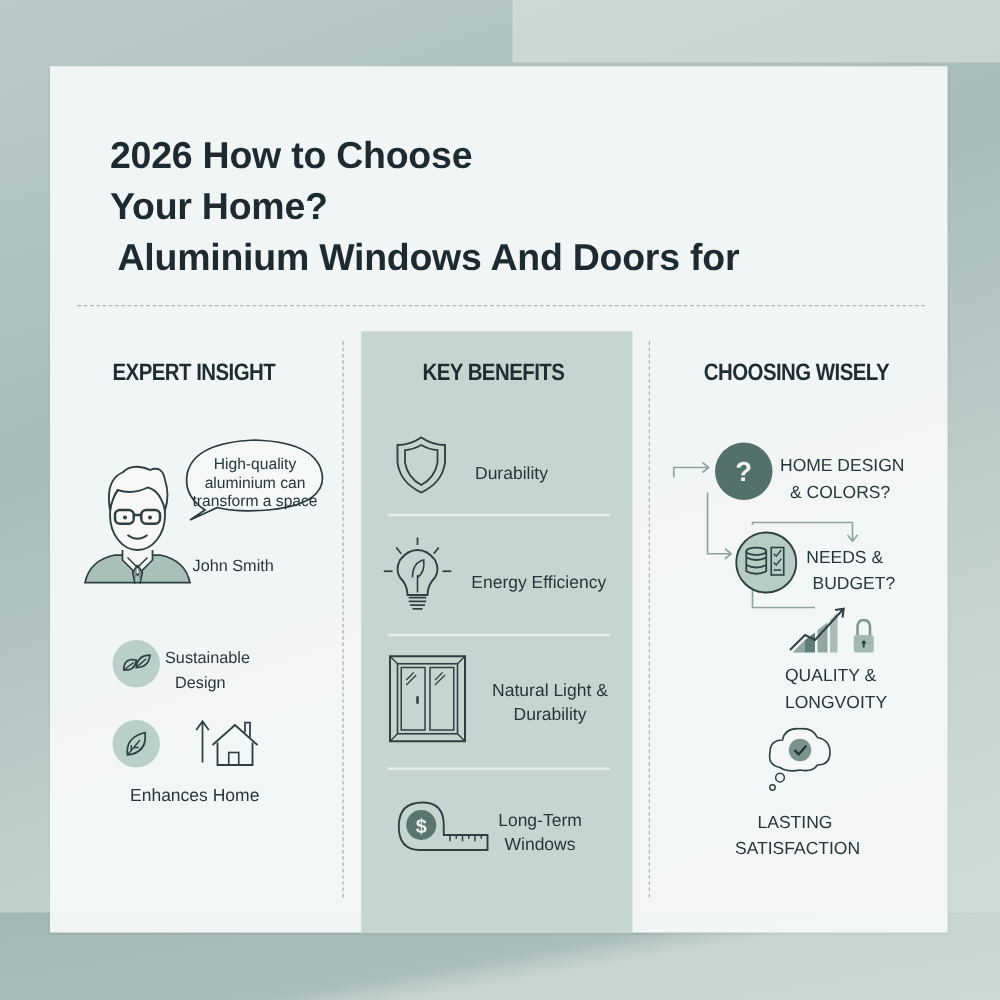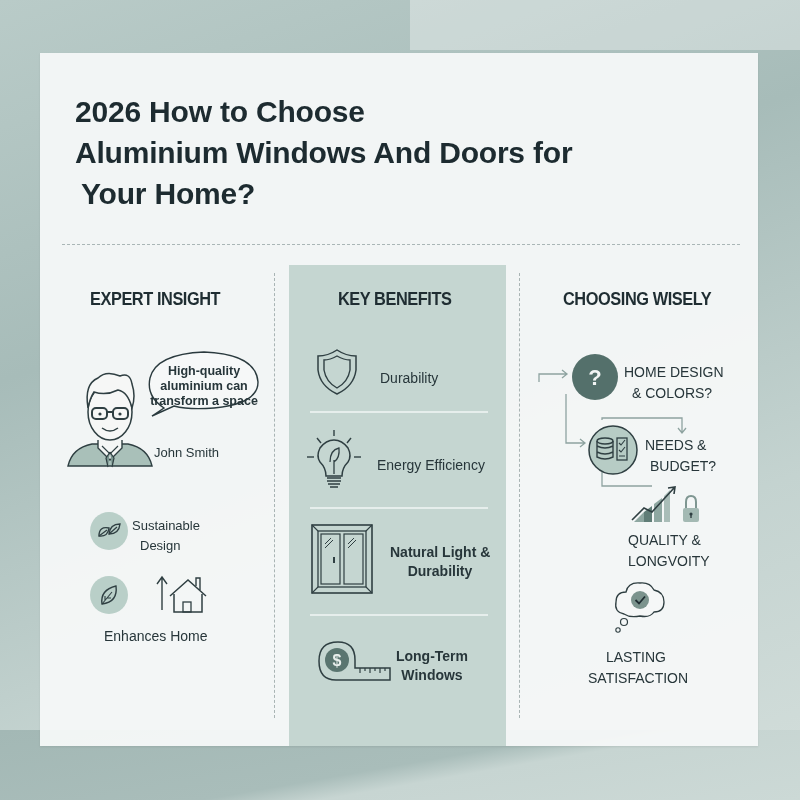--- a/index.html
+++ b/index.html
@@ -12,21 +12,21 @@
   .bg-win { position:absolute; background:rgba(255,255,255,0.35); }
   .bg-floor { position:absolute; left:0; right:0; bottom:0; height:70px;
     background: linear-gradient(170deg, #a3b8b5 0%, #a9bdba 50%, #c7d5d2 60%, #ccd9d6 100%); }
 
   .card {
     position:absolute; left:40px; top:53px; width:718px; height:693px;
     background:rgba(245,248,248,0.95);
     box-shadow:0 1px 2px rgba(0,0,0,0.08);
   }
   .title {
-    position:absolute; left:72px; top:88px; margin:3px;
+    position:absolute; left:72px; top:88px; margin:16px;
     font-family:"Liberation Sans", sans-serif; font-weight:700;
     font-size:30px; line-height:41px; color:#1d2b30; letter-spacing:-0.2px;
   }
   .title span { display:block; }
   .title span:nth-child(3) { padding-left:6px; }
   .rule {
     position:absolute; left:62px; top:244px; width:678px; height:0;
     border-top:1px dashed #aab6b6;
   }
   .vdash { position:absolute; top:273px; height:445px; width:0; border-left:1px dashed #a9b4b4; }
@@ -34,37 +34,37 @@
   .mid-col {
     position:absolute; left:289px; top:265px; width:217px; height:481px;
     background:#c5d6d1;
   }
   .col-head {
     position:absolute; font-family:"Liberation Sans", sans-serif; font-weight:700;
     font-size:19px; color:#1f2d32; letter-spacing:-0.5px; transform:scaleX(0.86); transform-origin:left center;
     white-space:nowrap;
   }
   .txt { position:absolute; font-size:14px; color:#27363a; line-height:20px; white-space:nowrap; }
-  .txt.center { text-align:center;font-weight:bold; }
+  .txt.center { text-align:center; }
   .caps { font-size:14px; color:#27363a; line-height:21px; letter-spacing:0; }
   .sep { position:absolute; left:310px; width:178px; height:0; border-top:2px solid #e6eeec; }
   svg { position:absolute; overflow:visible; }
 </style>
 </head>
 <body>
 
 <div class="bg-win" style="left:410px;top:0;width:390px;height:50px;"></div>
 <div class="bg-floor"></div>
 
 <div class="card"></div>
 
 <h1 class="title">
   <span>2026 How to Choose</span>
+  <span>Your Home?</span>
   <span>Aluminium Windows And Doors for</span>
-  <span>Your Home?</span>
 </h1>
 <div class="rule"></div>
 
 <div class="vdash" style="left:274px;"></div>
 <div class="vdash" style="left:519px;"></div>
 <div class="mid-col"></div>
 
 <div class="col-head" style="left:90px;top:288px;">EXPERT INSIGHT</div>
 
 <svg style="left:66px;top:368px;" width="88" height="100" viewBox="0 0 88 100">

